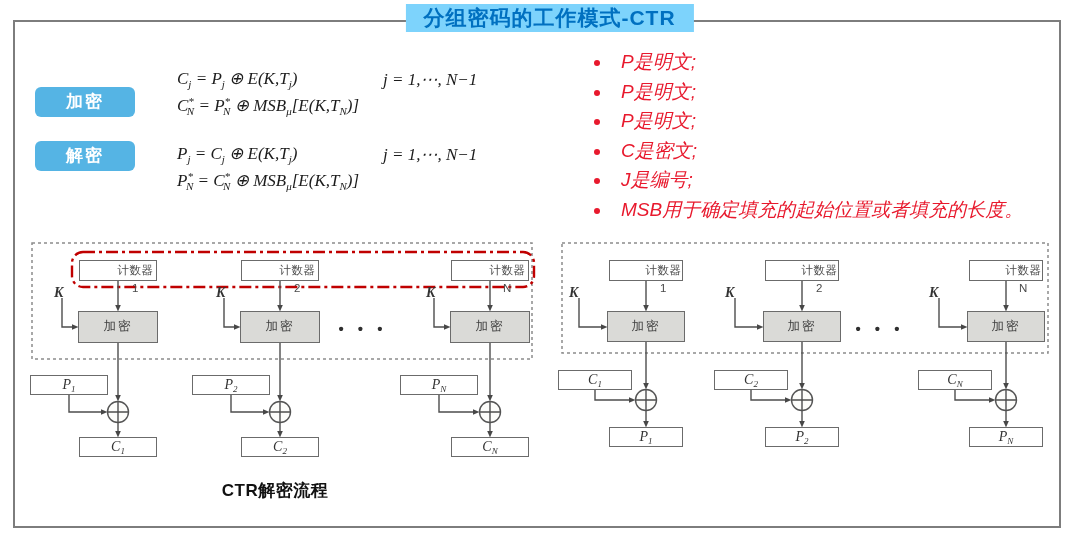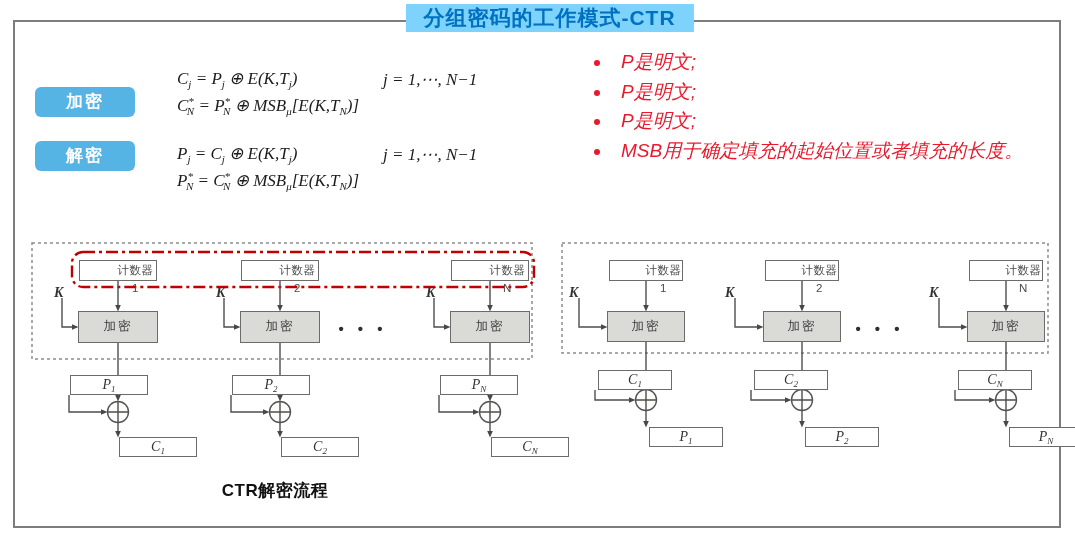--- a/index.html
+++ b/index.html
@@ -48,21 +48,21 @@
   .dbox {
     position:absolute; z-index:2; box-sizing:border-box; background:#fff;
     border:1.5px solid #6b6b6b; text-align:center; color:#4a4a4a;
   }
   .counter-box { font-size:11.5px; letter-spacing:0.5px; line-height:18px;padding-left:35px; }
   .enc-box {
     background:#dadad7; font-size:12.5px; letter-spacing:2px; color:#3f3f3f; line-height:29px;
   }
   .io-box {
     font-family:"Liberation Serif", serif; font-style:italic; font-size:14px;
-    color:#333; line-height:17px;margin-left:40px;
+    color:#333; line-height:17px;
   }
   .io-box sub { font-size:9px; vertical-align:-3px; }
   .k-label {
     position:absolute; z-index:2; font-family:"Liberation Serif", serif; font-style:italic;
     font-size:14px; font-weight:bold; color:#333;
   }
   .dots {
     position:absolute; z-index:2; width:60px; text-align:center;
     font-size:15px; font-weight:bold; letter-spacing:5px; color:#2f2f2f; white-space:nowrap;
   }
@@ -91,20 +91,22 @@
   <div class="formula" style="left:383px; top:69px;">j = 1,⋯, N−1</div>
   <div class="formula" style="left:177px; top:143px;">P<sub>j</sub> = C<sub>j</sub> ⊕ E(K,T<sub>j</sub>)</div>
   <div class="formula" style="left:177px; top:95px;">C<sup>*</sup><sub>N</sub> = P<sup>*</sup><sub>N</sub> ⊕ MSB<sub>μ</sub>[E(K,T<sub>N</sub>)]</div>
   <div class="formula" style="left:383px; top:144px;">j = 1,⋯, N−1</div>
   <div class="formula" style="left:177px; top:170px;text-align:right;">P<sup>*</sup><sub>N</sub> = C<sup>*</sup><sub>N</sub> ⊕ MSB<sub>μ</sub>[E(K,T<sub>N</sub>)]</div>
 
   <ul class="notes">
     <li><span class="bullet-dot"></span><span>P是明文;</span></li>
     <li><span class="bullet-dot"></span><span>P是明文;</span></li>
     <li><span class="bullet-dot"></span><span>P是明文;</span></li>
+    <li><span class="bullet-dot"></span><span>C是密文;</span></li>
+    <li><span class="bullet-dot"></span><span>J是编号;</span></li>
     <li><span class="bullet-dot"></span><span>MSB用于确定填充的起始位置或者填充的长度。</span></li>
   </ul>
 
   <svg class="connectors" width="1075" height="540" viewBox="0 0 1075 540">
     <defs>
       <marker id="arw" markerUnits="userSpaceOnUse" markerWidth="8" markerHeight="7" refX="0.5" refY="3" orient="auto">
         <path d="M0,0 L7,3 L0,6 Z" fill="#474747"></path>
       </marker>
     </defs>
 

